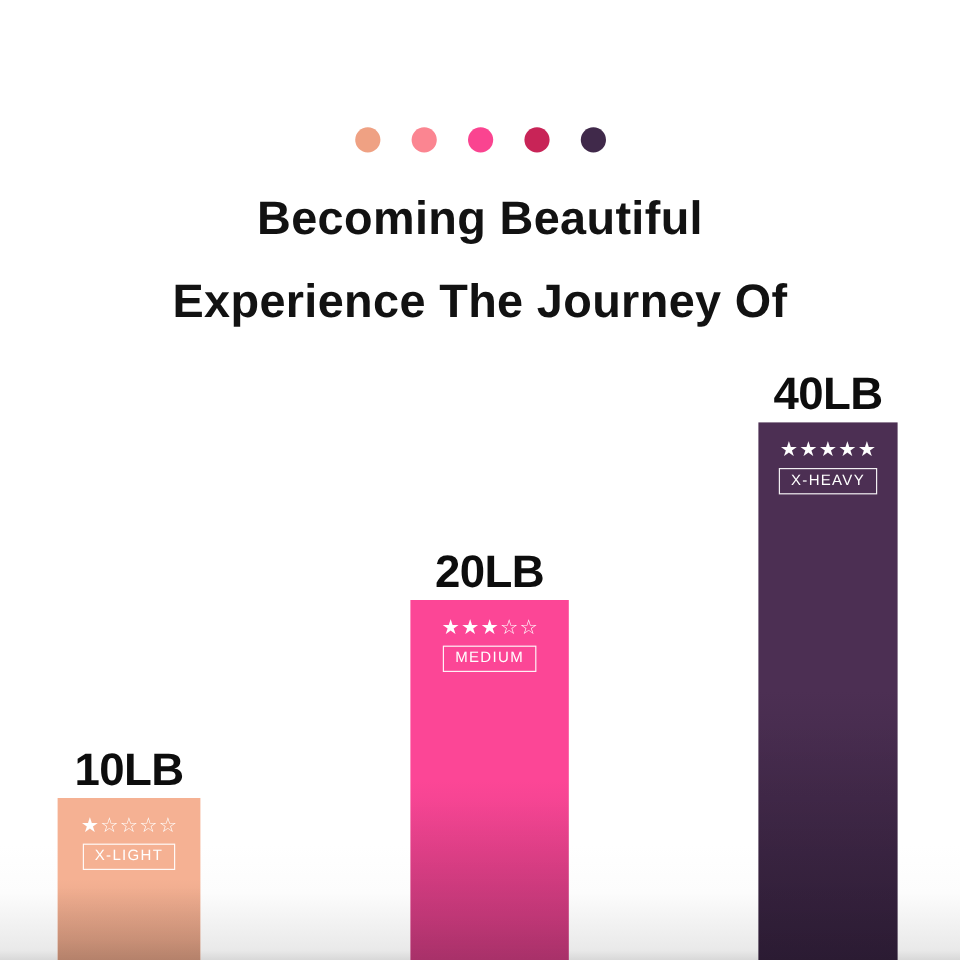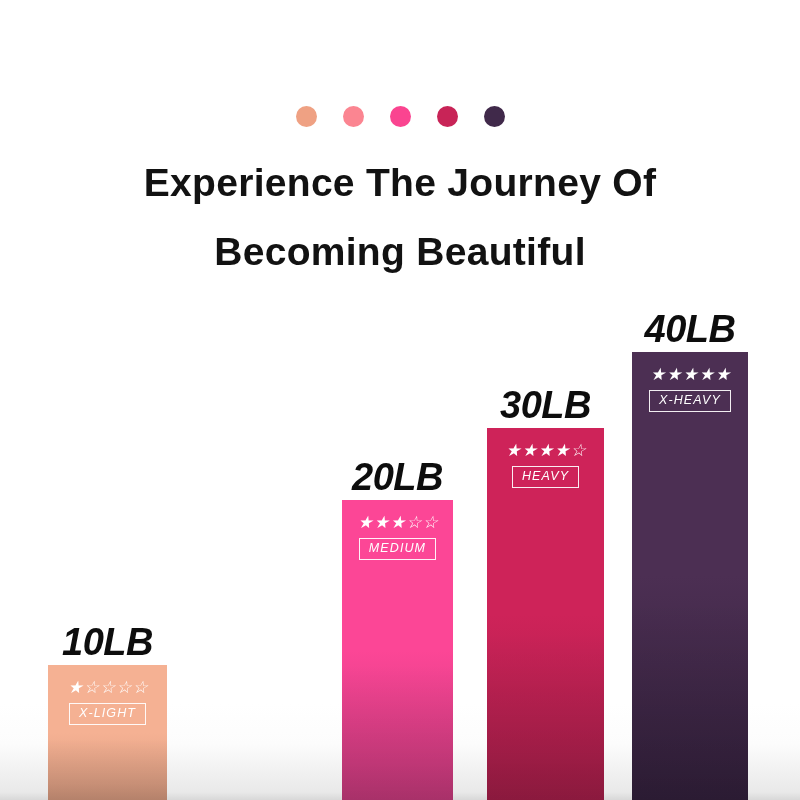--- a/index.html
+++ b/index.html
@@ -61,21 +61,20 @@
   #chart {
     position: absolute;
     left: 0;
     top: 0;
     width: 800px;
     height: 800px;
   }
   .bar-group {
     position: absolute;
     bottom: 0;
-    font-style: italic;
   }
   .bar-weight {
     position: absolute;
     left: 50%;
     transform: translateX(-50%);
     bottom: 100%;
     margin-bottom: 4px;
     font-size: 38px;
     font-weight: bold;
     color: #0d0d0d;
@@ -134,69 +133,53 @@
 
   <div id="dot-row">
       <div class="dot" style="background: rgb(239, 161, 131);"></div>
       <div class="dot" style="background: rgb(251, 133, 145);"></div>
       <div class="dot" style="background: rgb(250, 68, 144);"></div>
       <div class="dot" style="background: rgb(200, 36, 87);"></div>
       <div class="dot" style="background: rgb(64, 41, 74);"></div>
     </div>
 
   <div id="headline">
+    <span class="hl-line">Becoming Beautiful</span>
     <span class="hl-line">Experience The Journey Of</span>
-    <span class="hl-line">Becoming Beautiful</span>
   </div>
 
   <div id="chart">
       <div class="bar-group" style="left: 48px; width: 119px; height: 135px;">
         <div class="bar-weight">10LB</div>
         <div class="bar" style="background: linear-gradient(rgb(245, 177, 147) 0%, rgb(245, 177, 147) 50%, rgb(215, 154, 127) 100%);">
           <div class="bar-inner">
             <div class="stars">
               <span class="star">★</span>
               <span class="star">☆</span>
               <span class="star">☆</span>
               <span class="star">☆</span>
               <span class="star">☆</span>
             </div>
             <div class="resist-badge">X-LIGHT</div>
           </div>
           <div class="bar-shade"></div>
         </div>
       </div>
-      <div class="bar-group" style="left: 342px; width: 111px; height: 300px; border-radius: 32px;">
+      <div class="bar-group" style="left: 342px; width: 132px; height: 300px; border-radius: 32px;">
         <div class="bar-weight">20LB</div>
         <div class="bar" style="background: linear-gradient(rgb(252, 70, 150) 0%, rgb(252, 70, 150) 50%, rgb(200, 58, 125) 100%);">
           <div class="bar-inner">
             <div class="stars">
               <span class="star">★</span>
               <span class="star">★</span>
               <span class="star">★</span>
               <span class="star">☆</span>
               <span class="star">☆</span>
             </div>
             <div class="resist-badge">MEDIUM</div>
-          </div>
-          <div class="bar-shade"></div>
-        </div>
-      </div>
-      <div class="bar-group" style="left: 487px; width: 117px; height: 372px;">
-        <div class="bar-weight">30LB</div>
-        <div class="bar" style="background: linear-gradient(rgb(206, 35, 89) 0%, rgb(206, 35, 89) 50%, rgb(165, 30, 73) 100%);">
-          <div class="bar-inner">
-            <div class="stars">
-              <span class="star">★</span>
-              <span class="star">★</span>
-              <span class="star">★</span>
-              <span class="star">★</span>
-              <span class="star">☆</span>
-            </div>
-            <div class="resist-badge">HEAVY</div>
           </div>
           <div class="bar-shade"></div>
         </div>
       </div>
       <div class="bar-group" style="left: 632px; width: 116px; height: 448px;">
         <div class="bar-weight">40LB</div>
         <div class="bar" style="background: linear-gradient(rgb(76, 47, 83) 0%, rgb(76, 47, 83) 50%, rgb(51, 32, 60) 100%);">
           <div class="bar-inner">
             <div class="stars">
               <span class="star">★</span>

